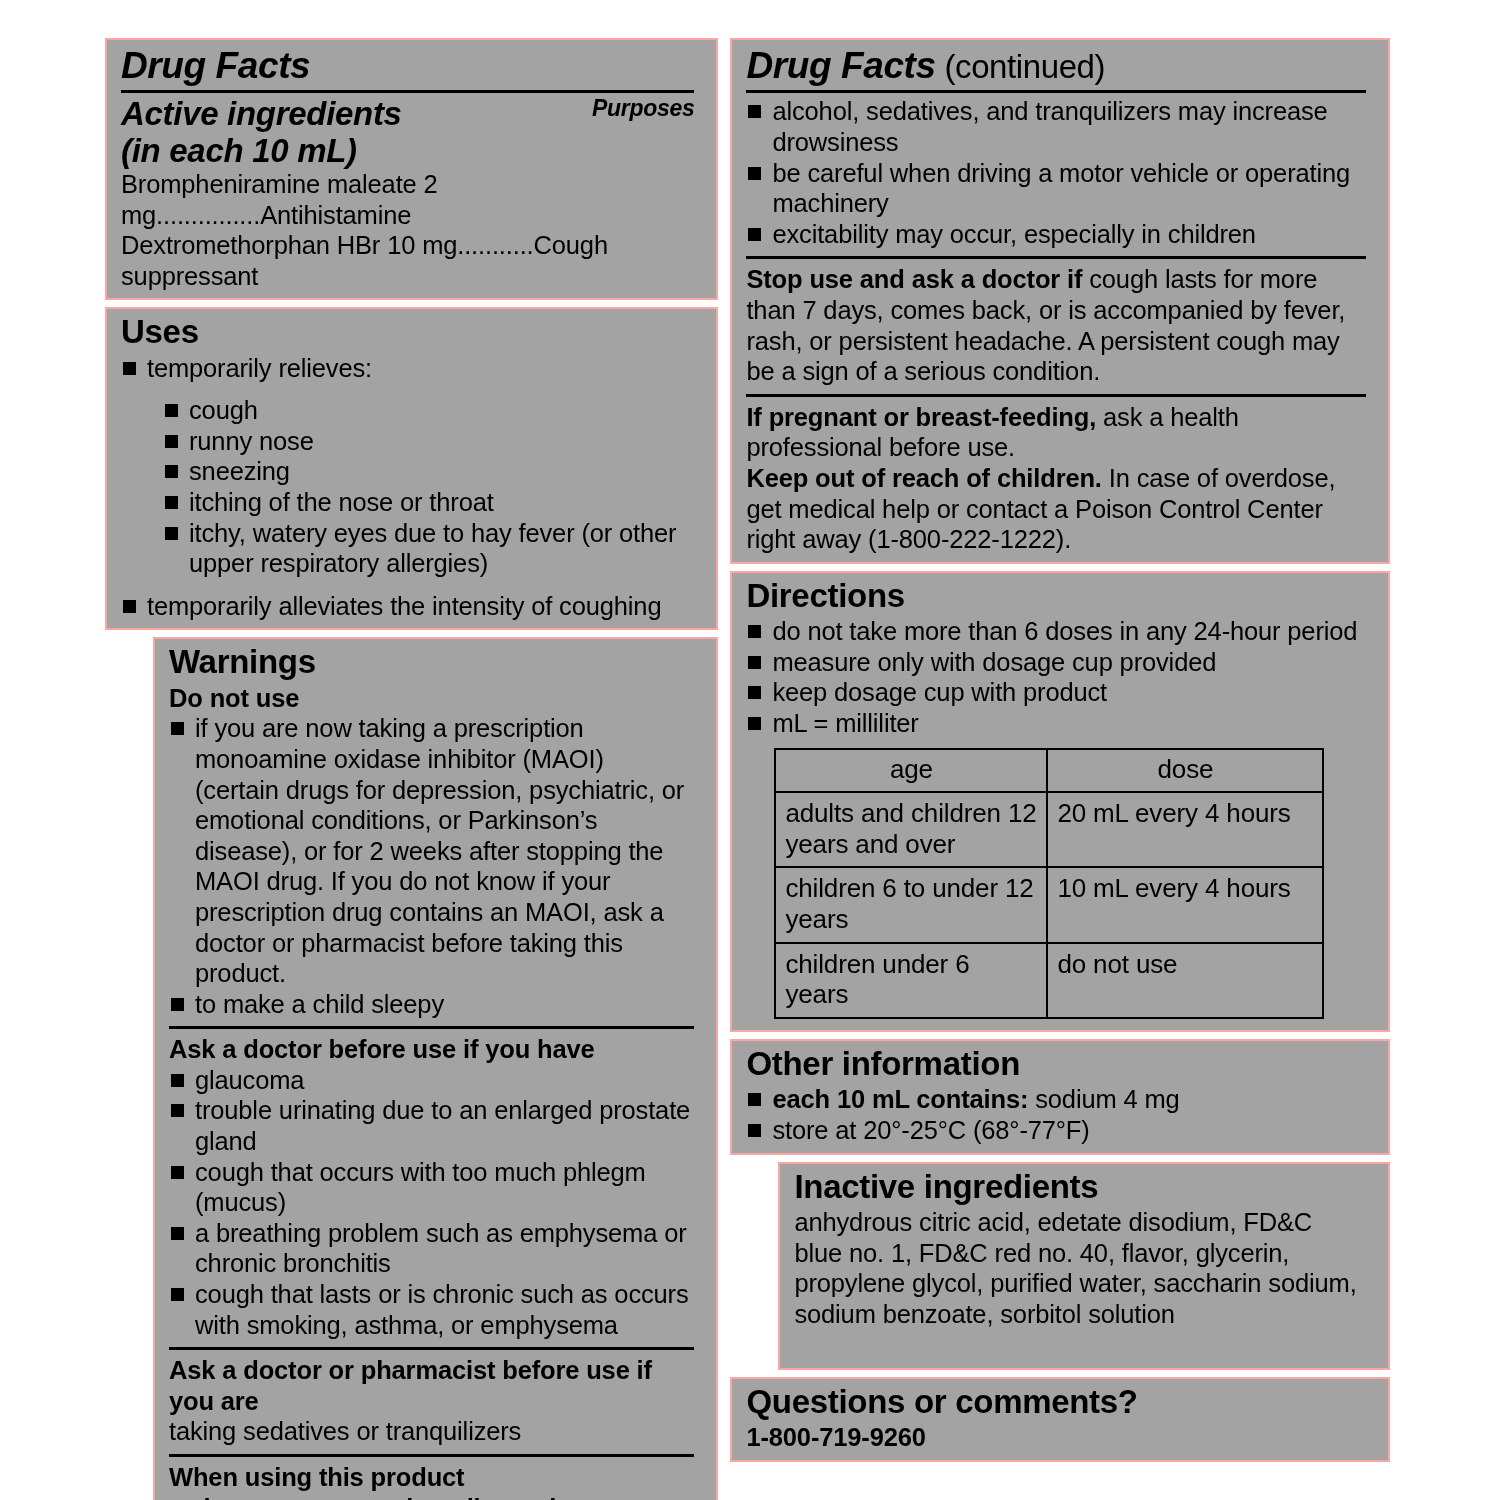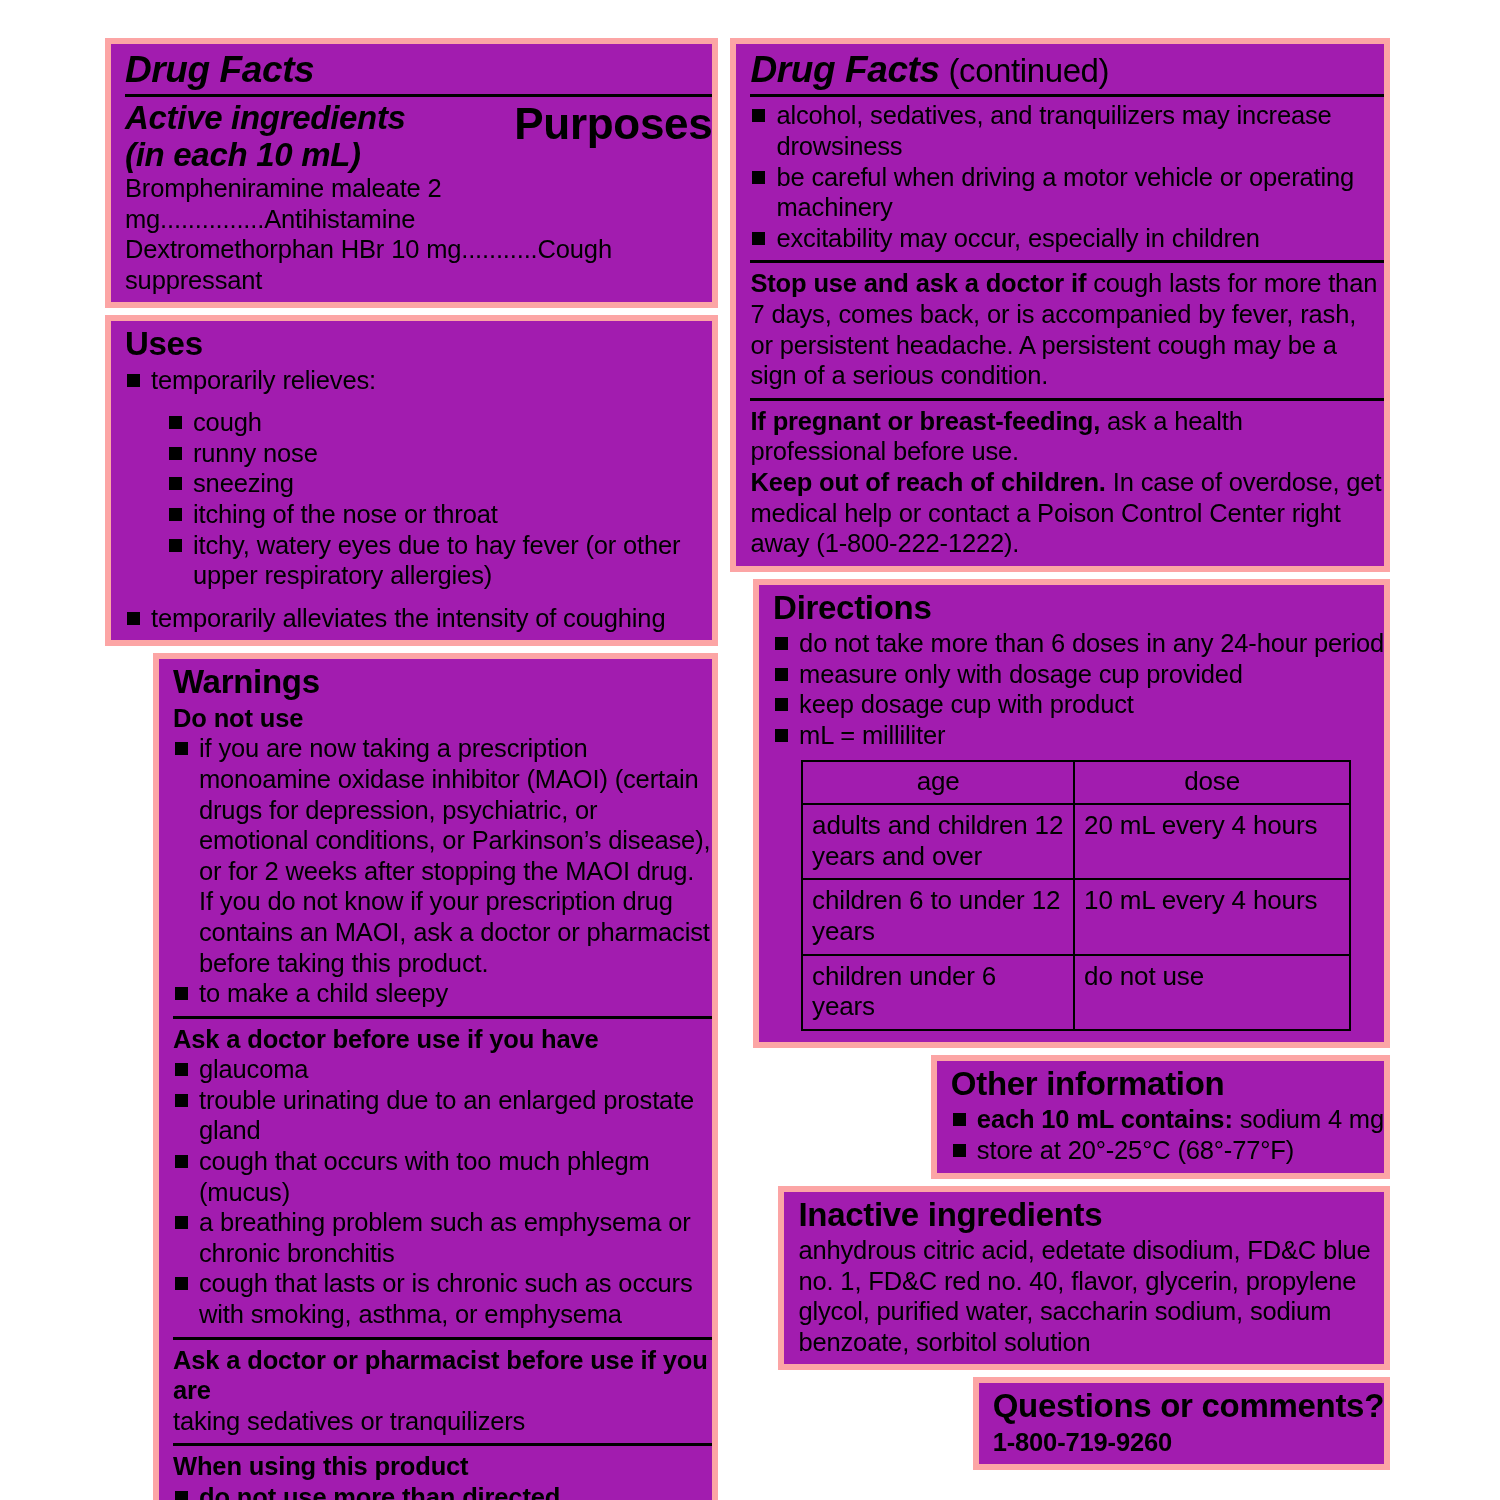--- a/index.html
+++ b/index.html
@@ -23,27 +23,27 @@
     display: flex;
     flex-direction: row;
     gap: 12px;
   }
   .column {
     display: flex;
     flex-direction: column;
     gap: 7px;
   }
   .col-left  { width: 638px; }
-  .col-right { width: 686px; align-items: flex-end; }
+  .col-right { width: 686px; }
 
   
   .panel {
-    border: 6px solid #fca5a5;
-    background: #a21caf;
-    padding: 4px 0 7px 14px;
+    border: 2px solid #fca5a5;
+    background: #a3a3a3;
+    padding: 4px 22px 7px 14px;
     box-sizing: border-box;
   }
   .panel.grow { flex: 1 1 auto; margin-left: 48px; }
 
   
   .title {
     font-weight: bold;
     font-style: italic;
     font-size: 37px;
     line-height: 1.12;
@@ -70,21 +70,22 @@
   }
   .ai-left {
     font-weight: bold;
     font-style: italic;
     font-size: 33px;
     line-height: 1.1;
     letter-spacing: -0.3px;
   }
   .ai-right {
     font-weight: bold;
-    font-size: 44px;
+    font-style: italic;
+    font-size: 23px;
     line-height: 1.1;
     letter-spacing: -0.3px;
     white-space: nowrap;
     padding-left: 10px;
   }
   .body-text {
     font-size: 25.5px;
     line-height: 1.20;
     letter-spacing: -0.15px;
   }

